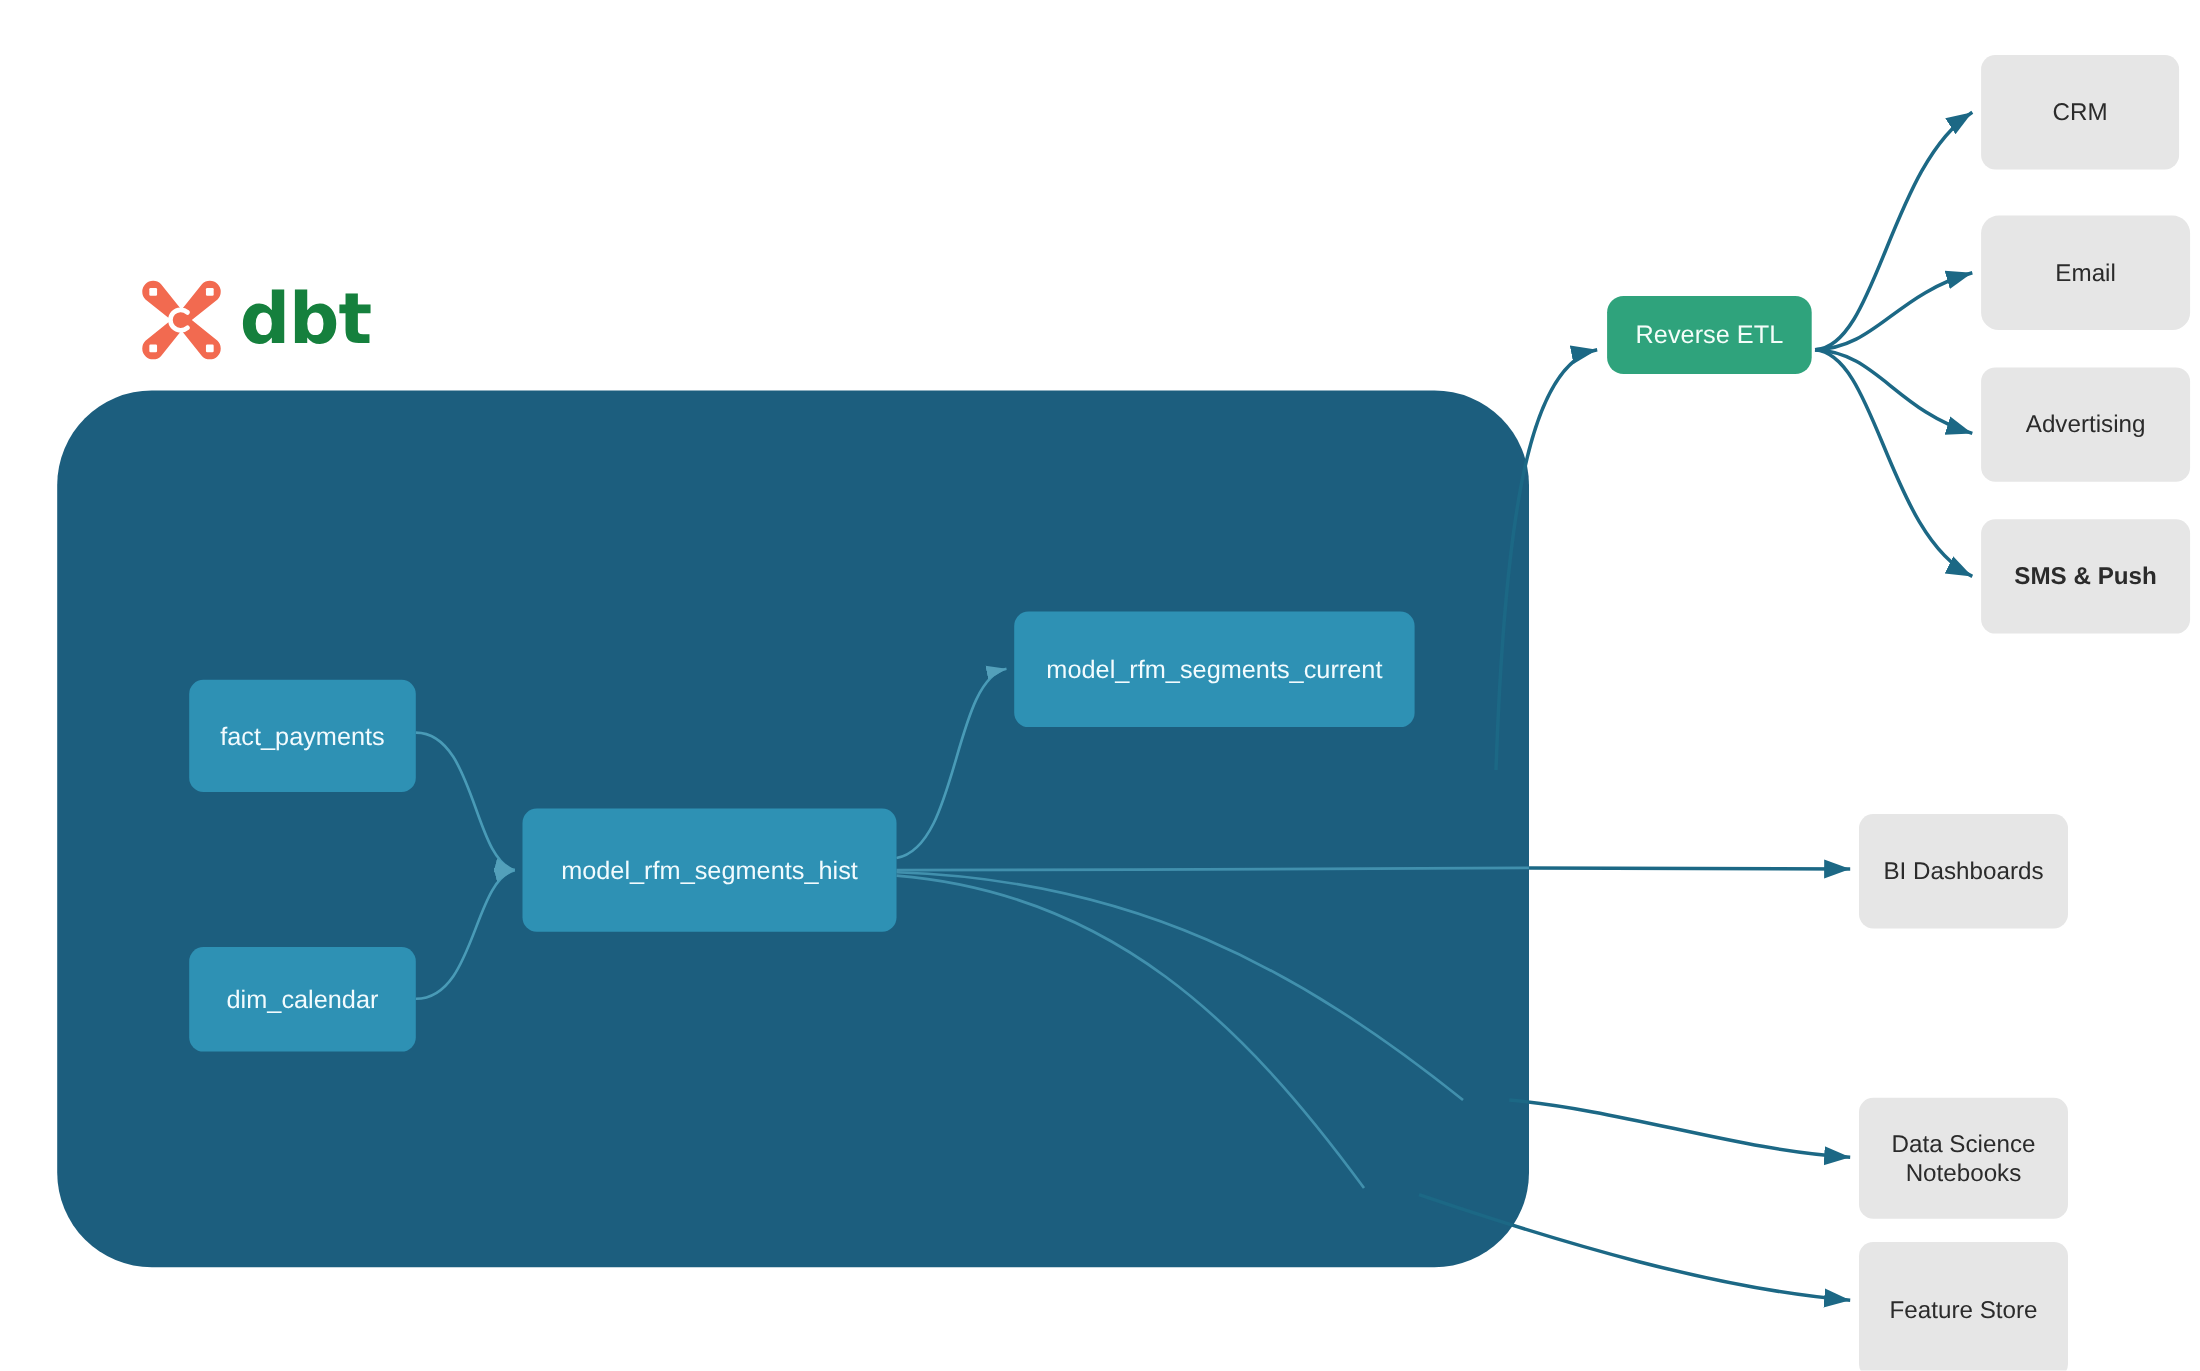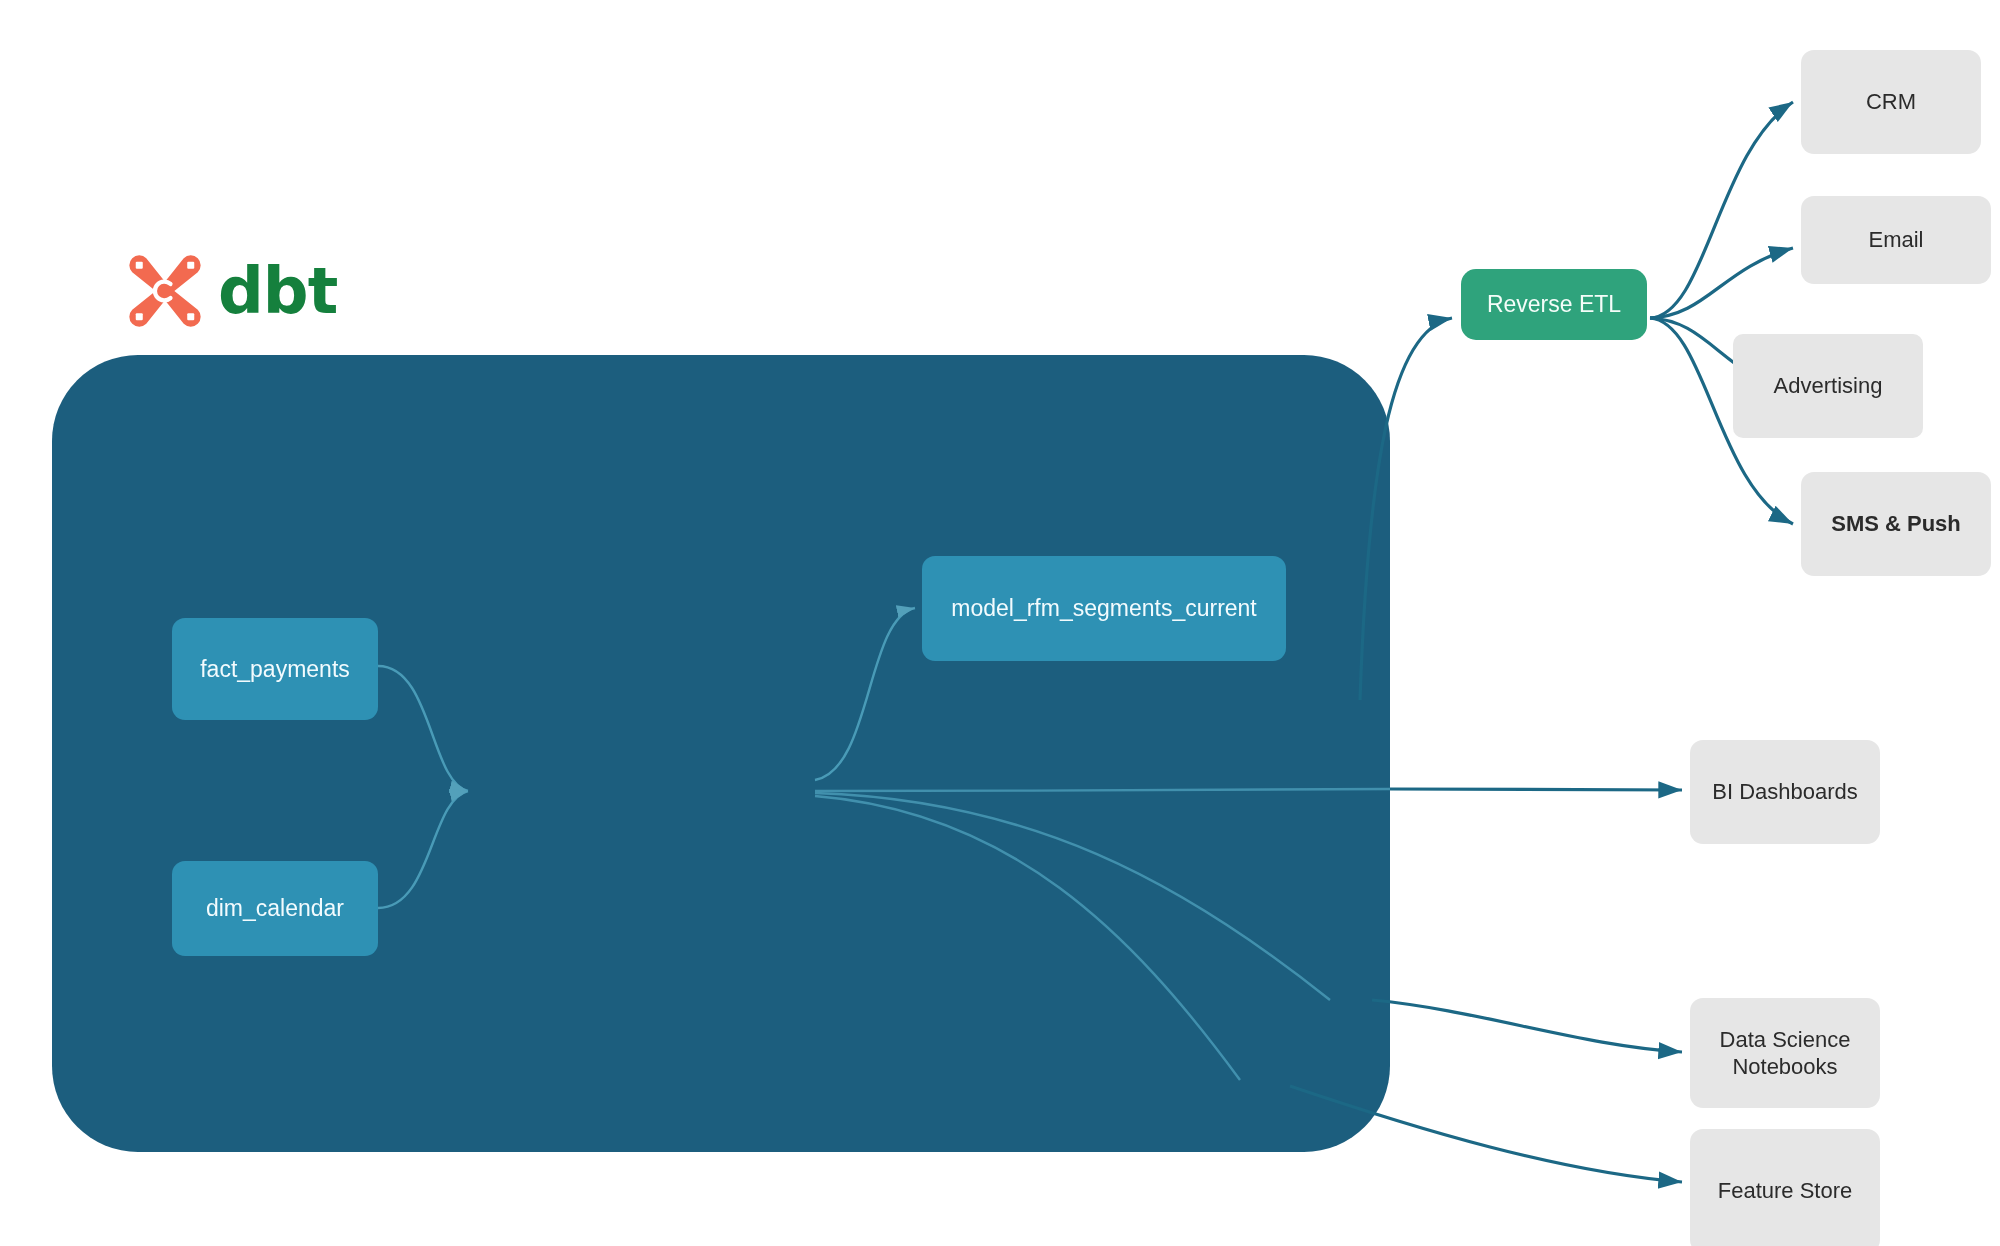--- a/index.html
+++ b/index.html
@@ -102,22 +102,22 @@
 
   
   #node-fact-payments        { left: 172px;  top: 618px;  width: 206px; height: 102px; }
   #node-dim-calendar         { left: 172px;  top: 861px;  width: 206px; height: 95px; }
   #node-rfm-hist             { left: 475px;  top: 735px;  width: 340px; height: 112px; }
   #node-rfm-current          { left: 922px;  top: 556px;  width: 364px; height: 105px; }
 
   #node-reverse-etl          { left: 1461px; top: 269px;  width: 186px; height: 71px; }
 
   #node-crm                  { left: 1801px; top: 50px;   width: 180px; height: 104px; }
-  #node-email                { left: 1801px; top: 196px;  width: 190px; height: 88px; }
-  #node-advertising          { left: 1733px; top: 334px;  width: 190px; height: 104px; border-radius: 10px; }
+  #node-email                { left: 1801px; top: 196px;  width: 190px; height: 104px; border-radius: 16px; }
+  #node-advertising          { left: 1801px; top: 334px;  width: 190px; height: 104px; }
   #node-sms-push             { left: 1801px; top: 472px;  width: 190px; height: 104px; font-weight: bold; }
 
   #node-bi-dashboards        { left: 1690px; top: 740px;  width: 190px; height: 104px; }
   #node-ds-notebooks         { left: 1690px; top: 998px;  width: 190px; height: 110px; }
   #node-feature-store        { left: 1690px; top: 1129px; width: 190px; height: 124px; }
 </style>
 </head>
 <body>
 
 <div id="canvas">
@@ -147,20 +147,23 @@
   </svg>
 
   <div class="node node-model" id="node-fact-payments">
     <span>fact_payments</span>
   </div>
 
   <div class="node node-model" id="node-dim-calendar">
     <span>dim_calendar</span>
   </div>
 
+  <div class="node node-model" id="node-rfm-hist">
+    <span>model_rfm_segments_hist</span>
+  </div>
 
   <div class="node node-model" id="node-rfm-current">
     <span>model_rfm_segments_current</span>
   </div>
 
   <svg class="edge-layer" viewBox="0 0 2000 1246" xmlns="http://www.w3.org/2000/svg">
     <defs>
       <marker id="arrow-external" markerWidth="9" markerHeight="9" refX="7.4" refY="3.1" orient="auto" markerUnits="strokeWidth">
         <path d="M0,0.4 L7.4,3.1 L0,5.8 z" fill="#1c6885"></path>
       </marker>

